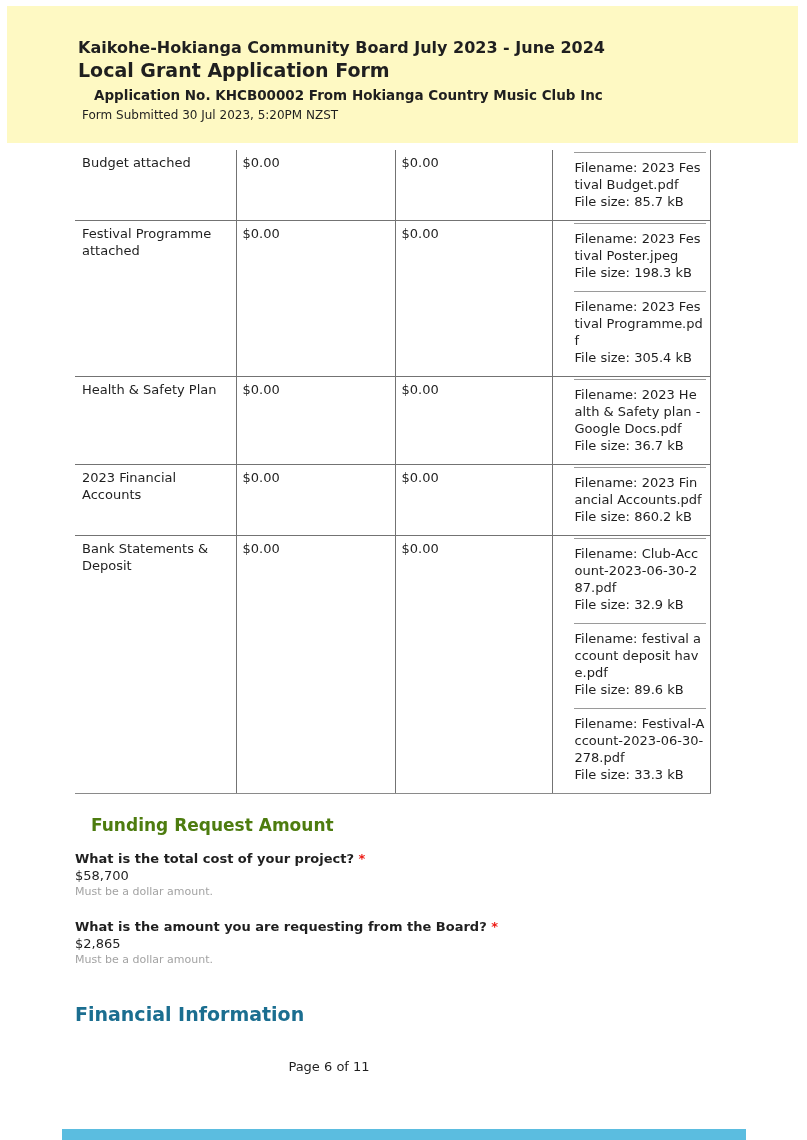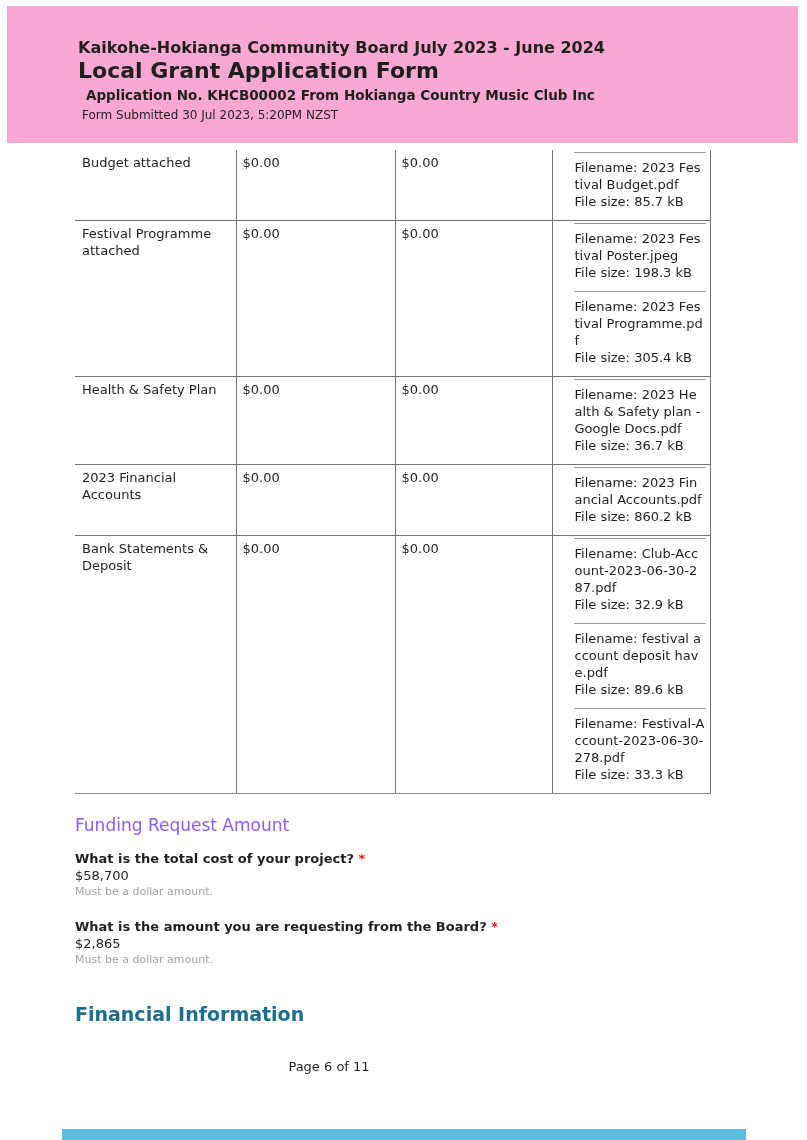--- a/index.html
+++ b/index.html
@@ -4,43 +4,43 @@
 <style>
   html,body{margin:0;padding:0;}
   body{
     width:807px;height:1140px;position:relative;background:#ffffff;
     font-family:"DejaVu Sans","Liberation Sans",sans-serif;color:#1f1f1f;
     overflow:hidden;
   }
   
   .banner{
     position:absolute;left:7px;top:6px;width:791px;height:137px;
-    background:#f9a8d4;box-sizing:border-box;padding:31px 18px 0 71px;
+    background:#fef9c3;box-sizing:border-box;padding:31px 18px 0 71px;
   }
   .banner .t1{font-size:16px;font-weight:bold;line-height:21px;margin:0;}
-  .banner .t2{font-size:22px;font-weight:bold;line-height:21px;margin:2px 0 0;}
-  .banner .t3{font-size:13.5px;font-weight:bold;line-height:17px;margin:6px 8px 0;}
+  .banner .t2{font-size:19px;font-weight:bold;line-height:21px;margin:2px 0 0;}
+  .banner .t3{font-size:13.5px;font-weight:bold;line-height:17px;margin:6px 16px 0;}
   .banner .t4{font-size:12px;font-weight:normal;line-height:15px;margin:4px 4px 0;}
   
   .main{position:absolute;left:75px;top:150px;width:635px;}
   
   table.att{border-collapse:collapse;table-layout:fixed;width:635px;font-size:13px;}
   table.att td{vertical-align:top;line-height:17px;box-sizing:border-box;
     border-right:1px solid #737373;}
   table.att tr + tr td{border-top:1px solid #737373;}
   table.att tr:last-child td{border-bottom:1px solid #8a8a8a;}
   td.c-label{width:161px;padding:4px 10px 4px 7px;}
   td.c-money{width:159px;padding:4px 8px 4px 6px;}
   td.c-money2{width:157px;padding:4px 8px 4px 6px;}
   td.c-files{width:158px;padding:2px 4px 0 4px;}
   .file-block{border-top:1px solid #9a9a9a;padding:6px 1px 10px 1px;word-break:break-all;margin-left:17px;}
   .file-line{line-height:17px;}
   .r1{height:68px;} .r2{height:129px;} .r3{height:85px;} .r4{height:68px;} .r5{height:222px;}
   
-  .h-funding{font-size:17px;font-weight:normal;color:#8b5cf6;margin:21px 0 0;}
+  .h-funding{font-size:17px;font-weight:bold;color:#4d7c0f;margin:21px 16px 0;}
   .intro{font-size:12.5px;line-height:18.5px;margin:16px 0 0;width:645px;}
   .question{margin:15px 0 0;}
   .q2{margin-top:18px;}
   .q-label{font-size:13px;font-weight:bold;line-height:17px;}
   .req{color:#ed1c16;font-weight:bold;}
   .q-value{font-size:13px;line-height:17px;}
   .q-helper{font-size:11px;line-height:16px;color:#a3a3a3;}
   .h-financial{font-size:19px;font-weight:bold;color:#1b6e90;margin:35px 0 0;}
   
   .page-indicator{position:absolute;left:0;top:1059px;width:658px;text-align:center;font-size:13px;}

